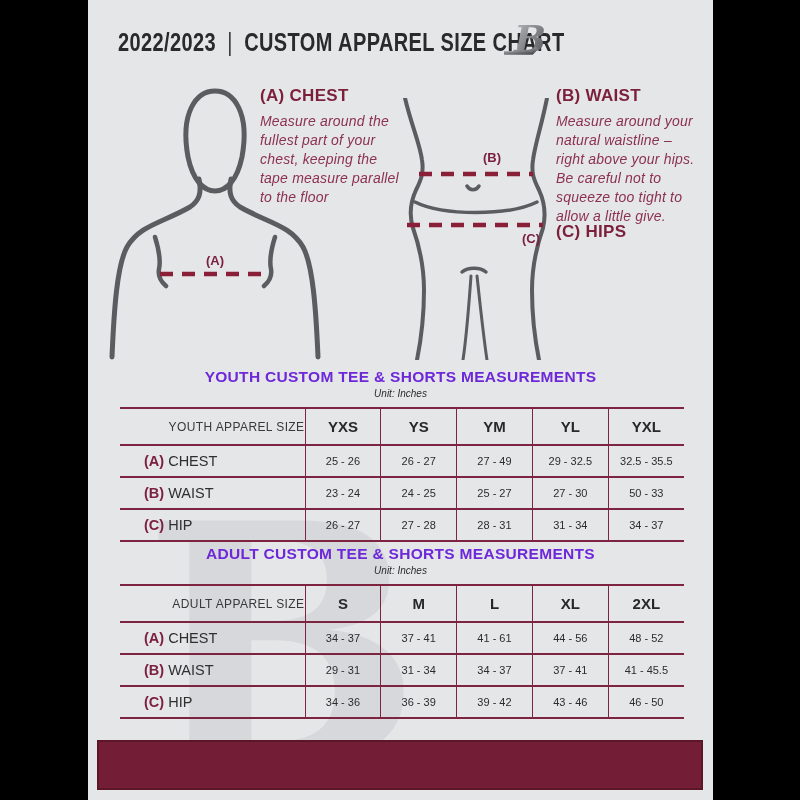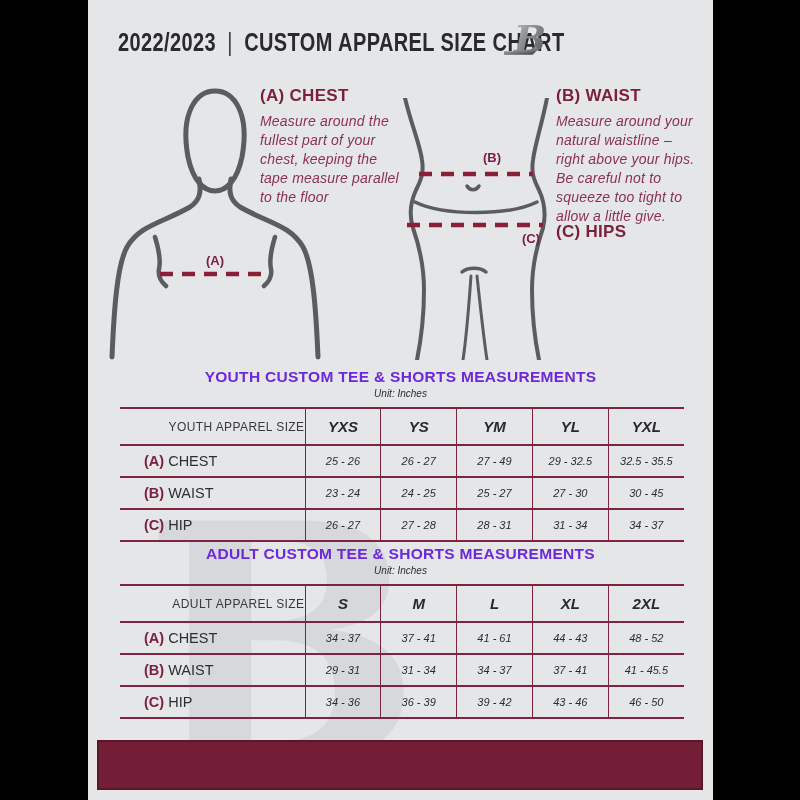--- a/index.html
+++ b/index.html
@@ -56,21 +56,21 @@
     padding:0;text-align:center;font-size:11px;color:#2c2c2e;height:30px;
   }
   .sizetable thead th{
     height:35px;font-weight:bold;font-size:15px;color:#28282a;
     border-top:2px solid #7f2440;border-bottom:2px solid #7f2440;
   }
   .sizetable thead th.lblcol{
     font-weight:normal;font-size:12px;letter-spacing:.4px;color:#39393b;
     text-align:right;padding-left:13px;
   }
-  .sizetable th+th,.sizetable td+td{border-left:1.6px solid #7f2440;font-style:italic;}
+  .sizetable th+th,.sizetable td+td{border-left:1.6px solid #7f2440;}
   .sizetable tbody tr{border-bottom:2px solid #7f2440;}
   .sizetable td.rowlabel{text-align:left;padding-left:24px;font-size:14.5px;color:#2f2f31;}
   .sizetable .pfx{color:#7c2040;font-weight:bold;}
 
   
   .watermark{
     left:55px;top:480px;font-family:"DejaVu Serif",serif;font-weight:bold;
     font-size:330px;line-height:1;color:rgba(100,100,110,.10);
     pointer-events:none;user-select:none;
   }
@@ -178,21 +178,21 @@
           <td>27 - 49</td>
           <td>29 - 32.5</td>
           <td>32.5 - 35.5</td>
         </tr>
         <tr>
           <td class="rowlabel"><span class="pfx">(B)</span> WAIST</td>
           <td>23 - 24</td>
           <td>24 - 25</td>
           <td>25 - 27</td>
           <td>27 - 30</td>
-          <td>30 - 45</td>
+          <td>50 - 33</td>
         </tr>
         <tr>
           <td class="rowlabel"><span class="pfx">(C)</span> HIP</td>
           <td>26 - 27</td>
           <td>27 - 28</td>
           <td>28 - 31</td>
           <td>31 - 34</td>
           <td>34 - 37</td>
         </tr>
       </tbody>
@@ -219,21 +219,21 @@
           <th>XL</th>
           <th>2XL</th>
         </tr>
       </thead>
     <tbody>
         <tr>
           <td class="rowlabel"><span class="pfx">(A)</span> CHEST</td>
           <td>34 - 37</td>
           <td>37 - 41</td>
           <td>41 - 61</td>
-          <td>44 - 43</td>
+          <td>44 - 56</td>
           <td>48 - 52</td>
         </tr>
         <tr>
           <td class="rowlabel"><span class="pfx">(B)</span> WAIST</td>
           <td>29 - 31</td>
           <td>31 - 34</td>
           <td>34 - 37</td>
           <td>37 - 41</td>
           <td>41 - 45.5</td>
         </tr>

